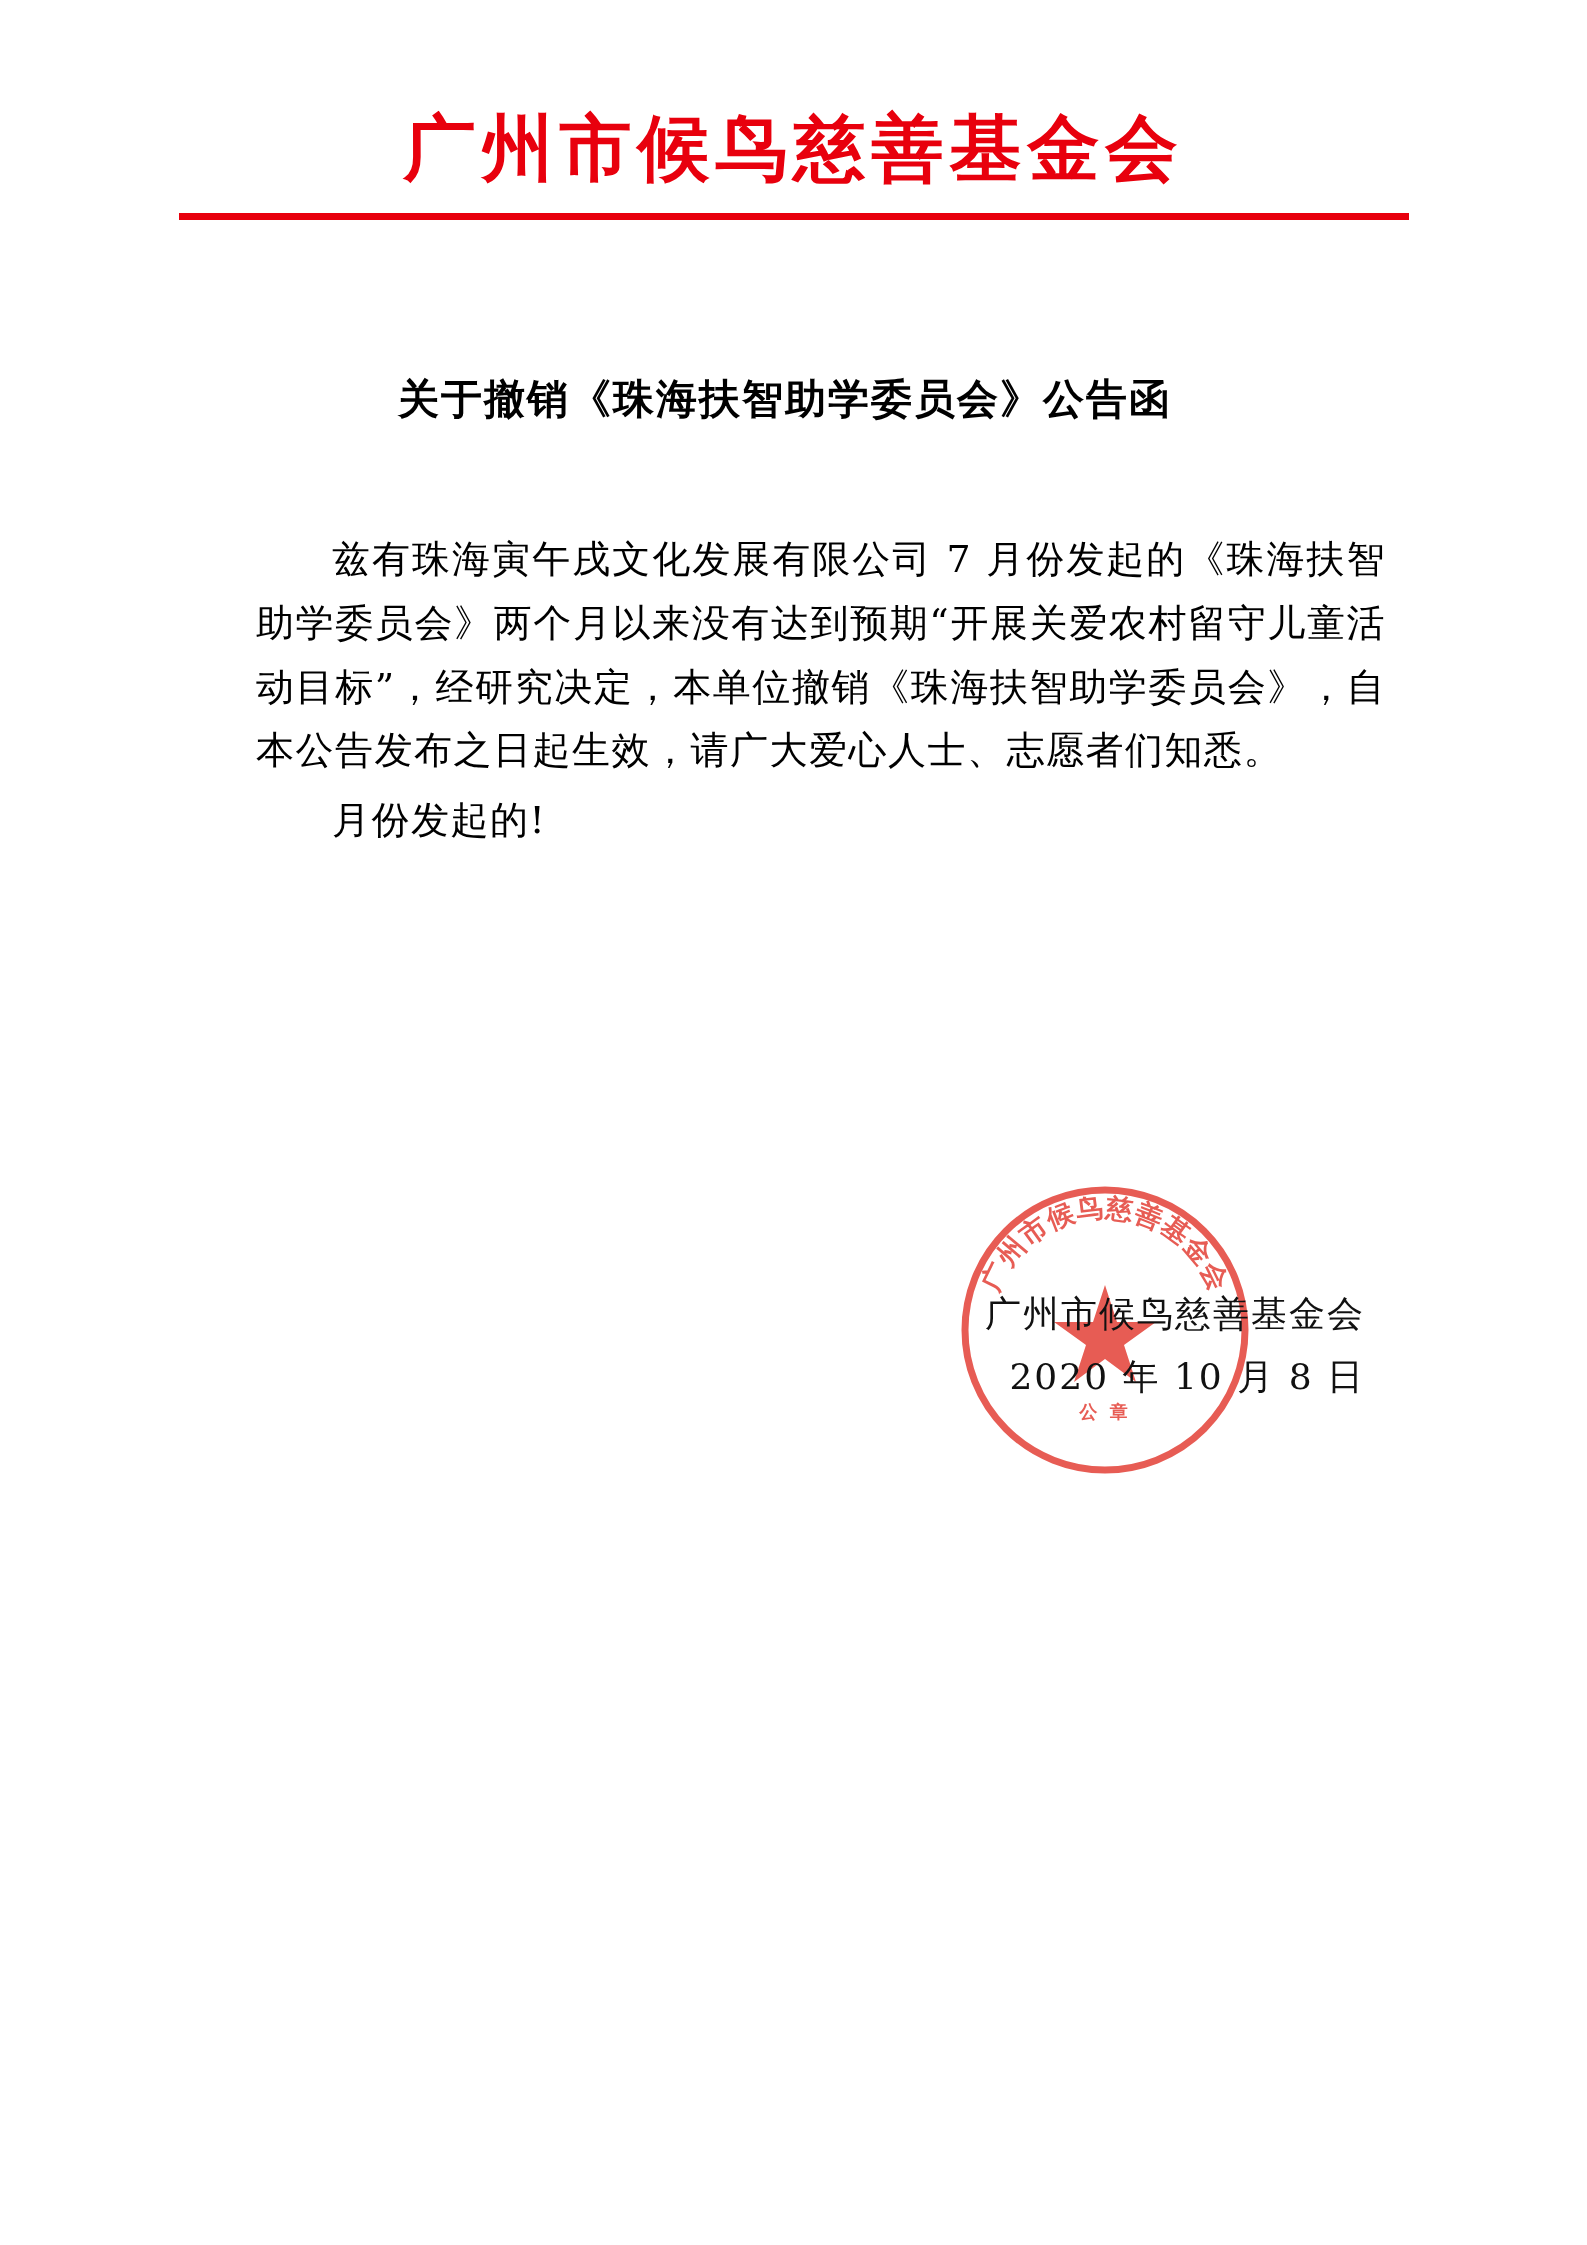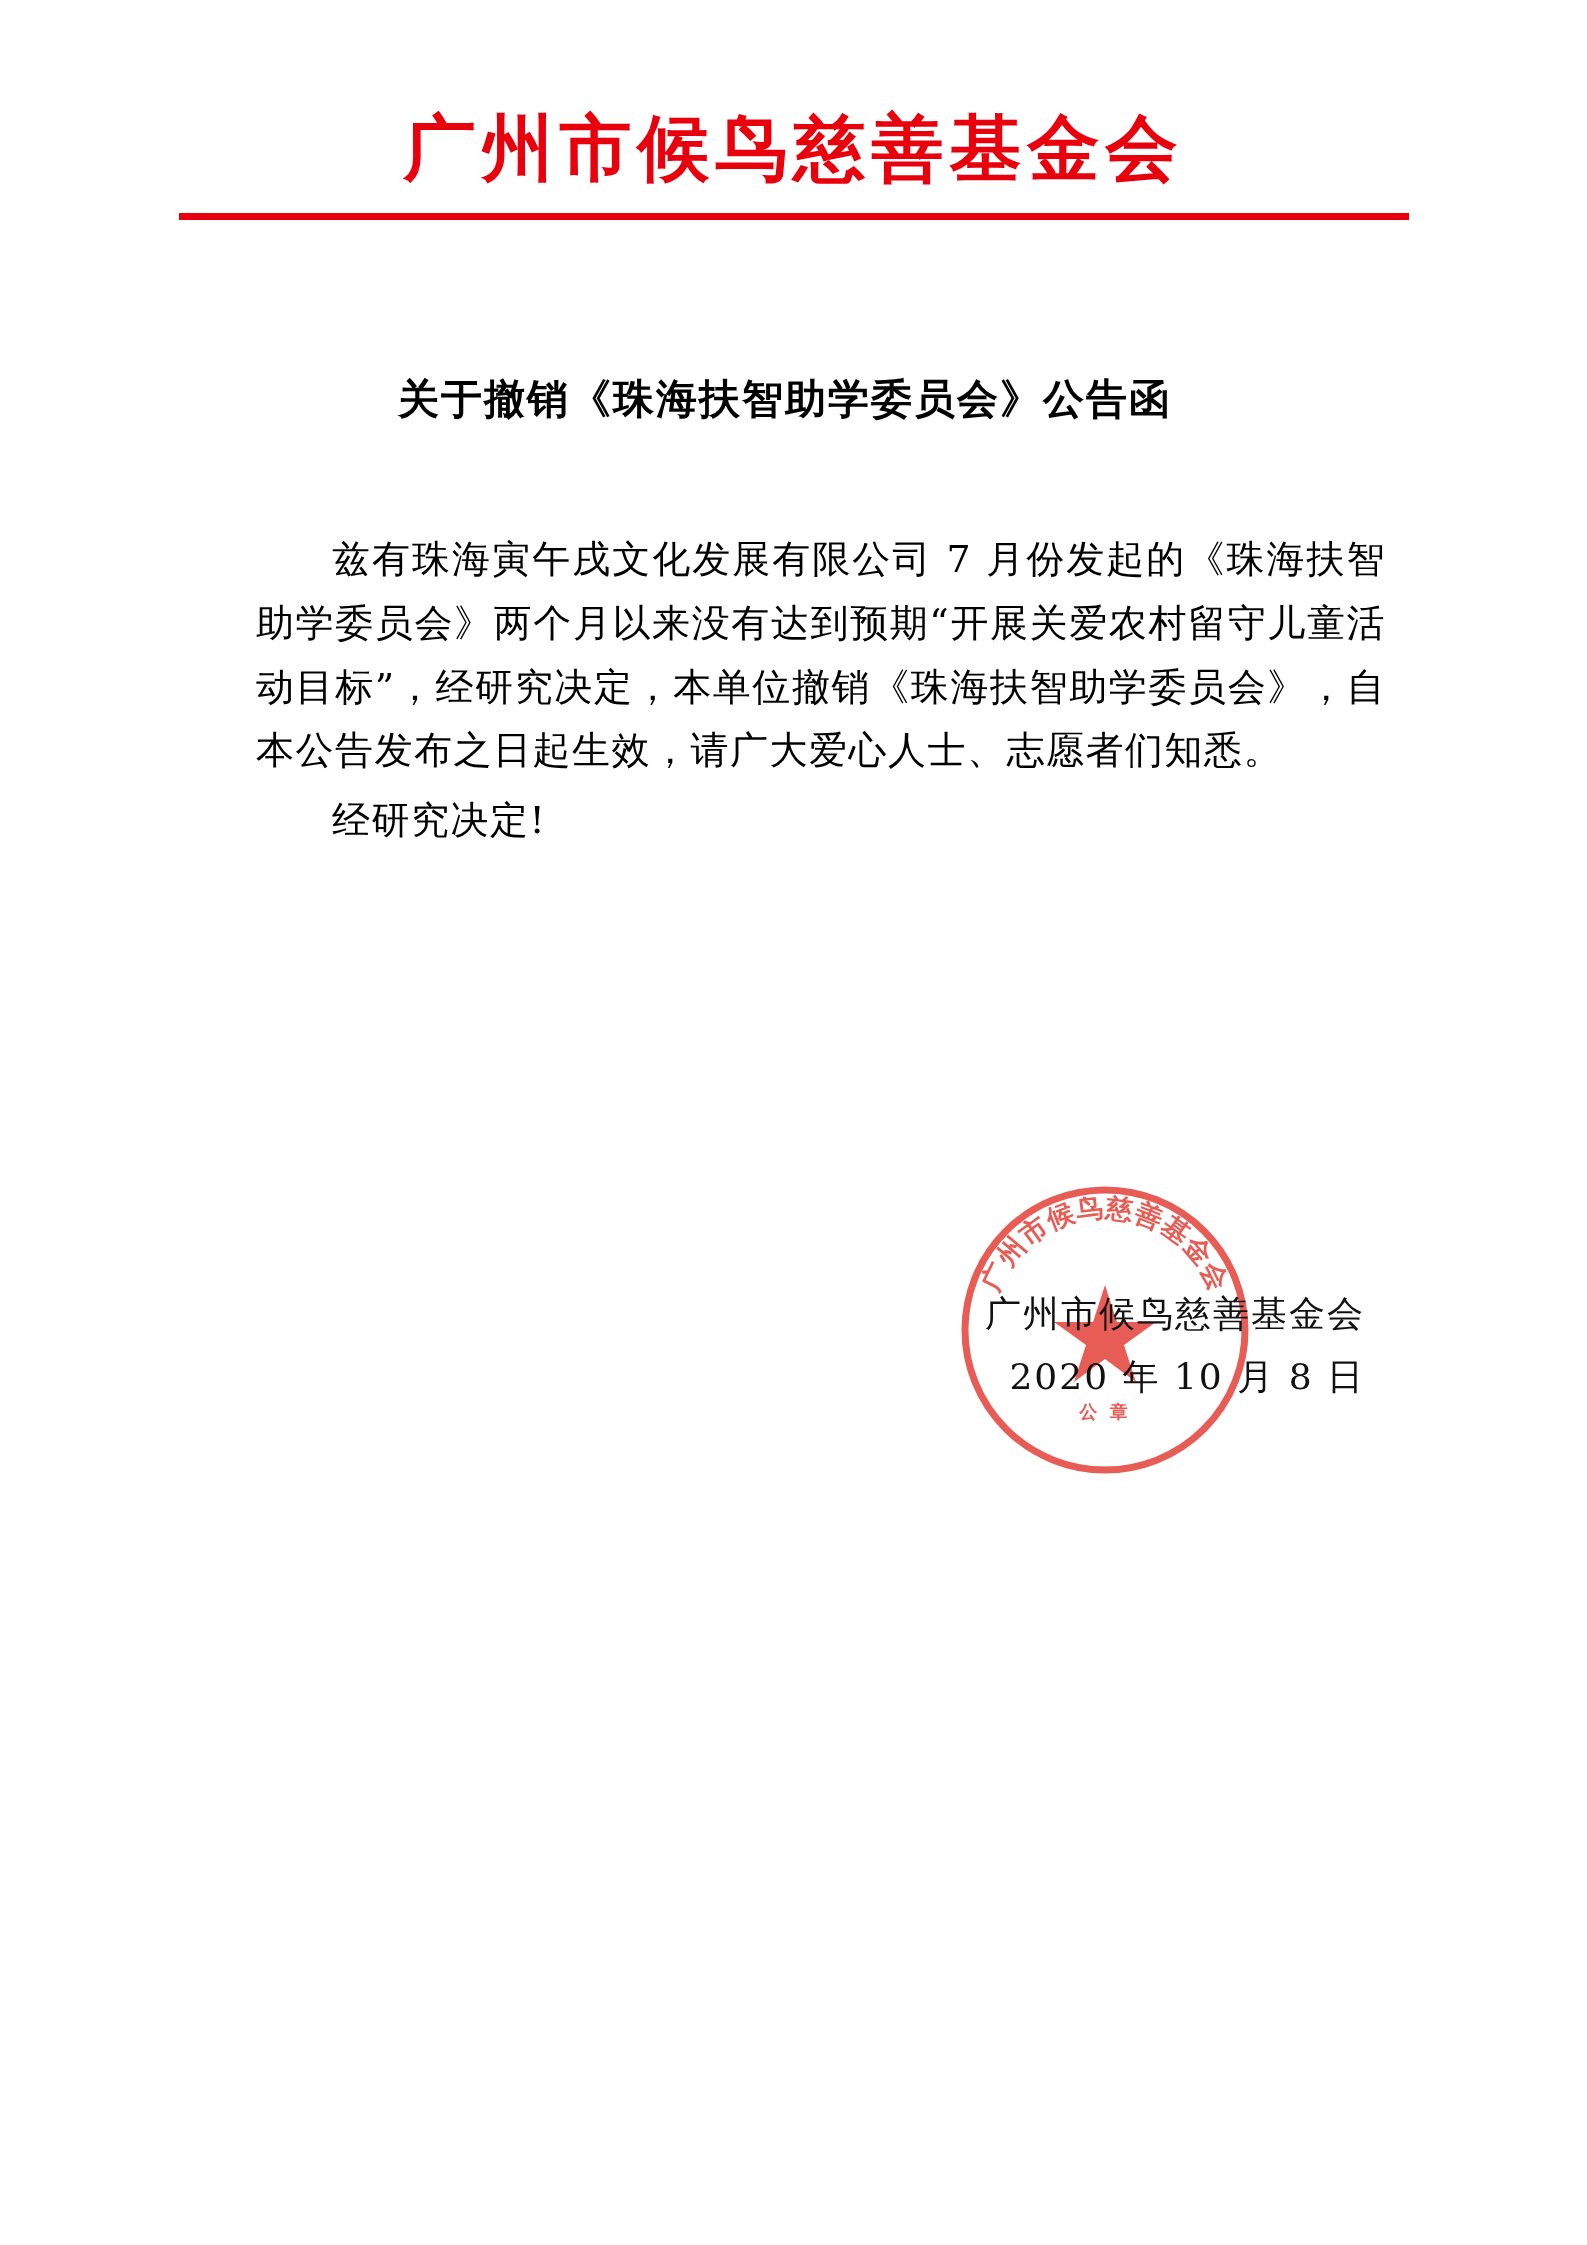--- a/index.html
+++ b/index.html
@@ -133,21 +133,21 @@
 
   <div class="letterhead">
     <div class="letterhead-title">广州市候鸟慈善基金会</div>
     <div class="letterhead-rule"></div>
   </div>
 
   <div class="doc-title">关于撤销《珠海扶智助学委员会》公告函</div>
 
   <div class="body-wrap">
     <p class="para">兹有珠海寅午戌文化发展有限公司 7 月份发起的《珠海扶智助学委员会》两个月以来没有达到预期“开展关爱农村留守儿童活动目标”，经研究决定，本单位撤销《珠海扶智助学委员会》，自本公告发布之日起生效，请广大爱心人士、志愿者们知悉。</p>
-    <p class="para">经研究决定!</p>
+    <p class="para">月份发起的!</p>
   </div>
 
   <div class="seal">
     <svg width="300" height="300" viewBox="0 0 300 300" xmlns="http://www.w3.org/2000/svg">
       <defs>
         <path id="sealArc" d="M 150,150 m -113,0 a 113,113 0 1,1 226,0" fill="none"></path>
       </defs>
       <circle cx="150" cy="150" r="140" fill="none" stroke="#e2392f" stroke-width="7"></circle>
       <text class="seal-text">
         <textPath href="#sealArc" startOffset="50%" text-anchor="middle">广州市候鸟慈善基金会</textPath>

